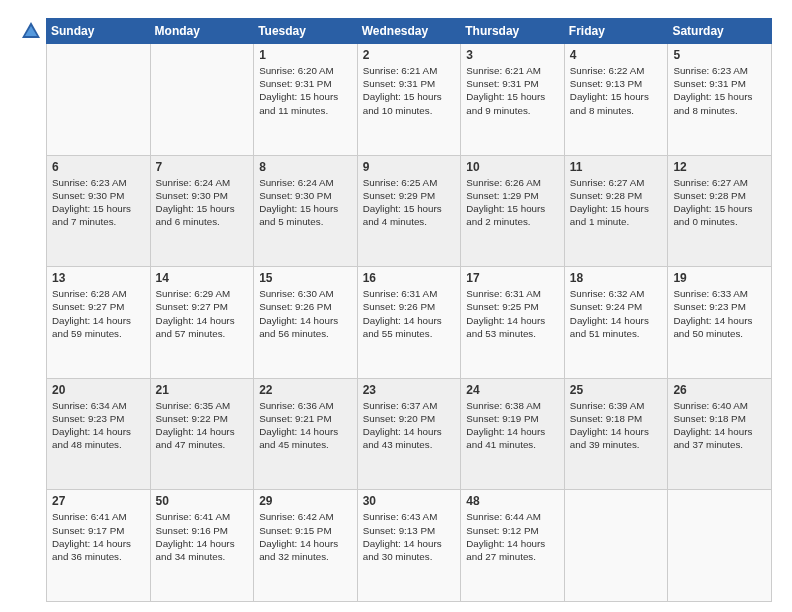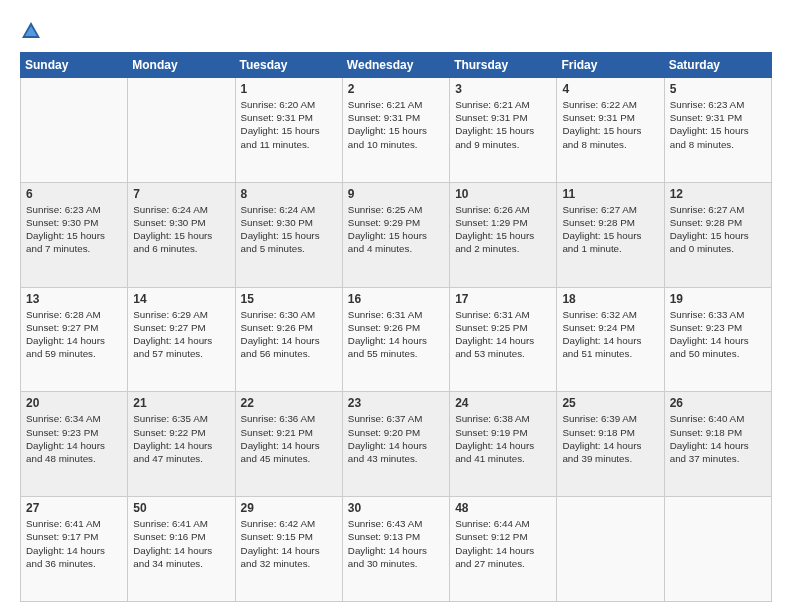--- a/index.html
+++ b/index.html
@@ -8,21 +8,20 @@
       background: #fff;
       width: 792px;
       height: 612px;
       overflow: hidden;
     }
     .page {
       width: 792px;
       height: 612px;
       padding: 18px 20px 10px 20px;
       display: flex;
-      flex-direction: column;
     }
     .header {
       display: flex;
       justify-content: space-between;
       align-items: flex-start;
       margin-bottom: 10px;
     }
     .logo {
       display: flex;
       align-items: center;
@@ -158,21 +157,21 @@
           </td>
           <td>
             <span class="day-number">3</span>
             <div class="day-info">Sunrise: 6:21 AM
 Sunset: 9:31 PM
 Daylight: 15 hours and 9 minutes.</div>
           </td>
           <td>
             <span class="day-number">4</span>
             <div class="day-info">Sunrise: 6:22 AM
-Sunset: 9:31 PM
+Sunset: 9:13 PM
 Daylight: 15 hours and 8 minutes.</div>
           </td>
           <td>
             <span class="day-number">5</span>
             <div class="day-info">Sunrise: 6:23 AM
 Sunset: 9:31 PM
 Daylight: 15 hours and 8 minutes.</div>
           </td>
         </tr>
         <tr>

